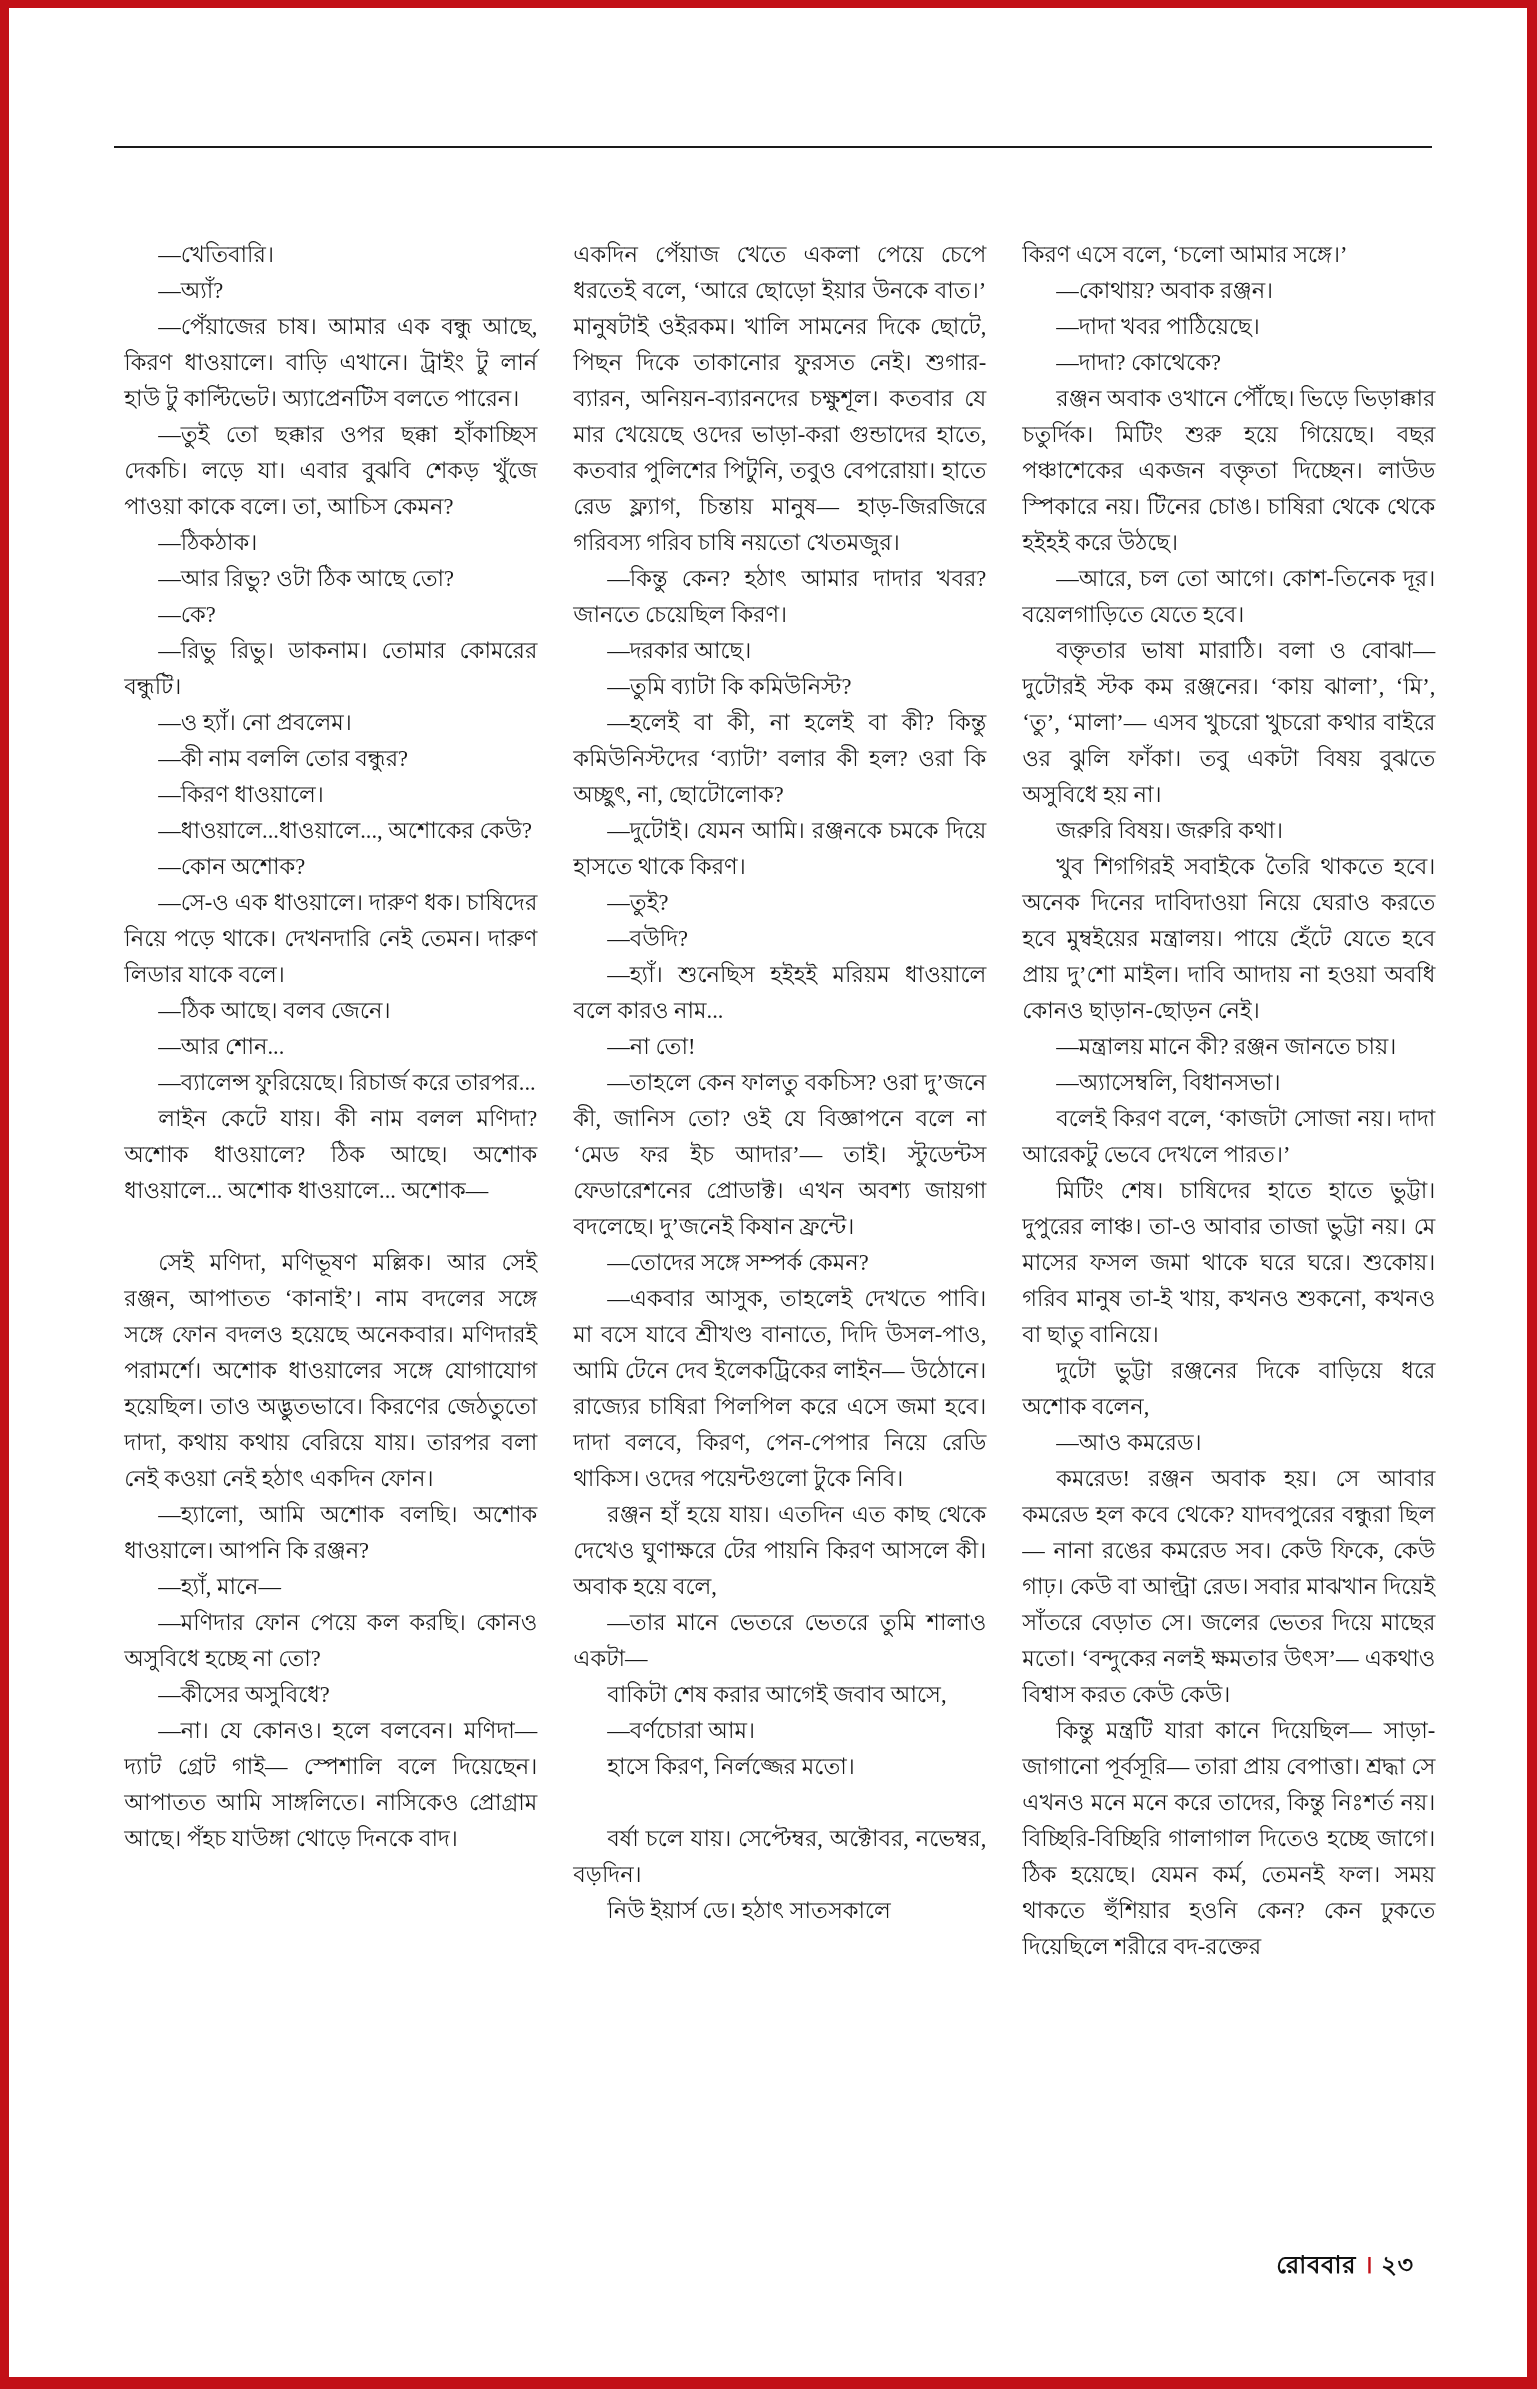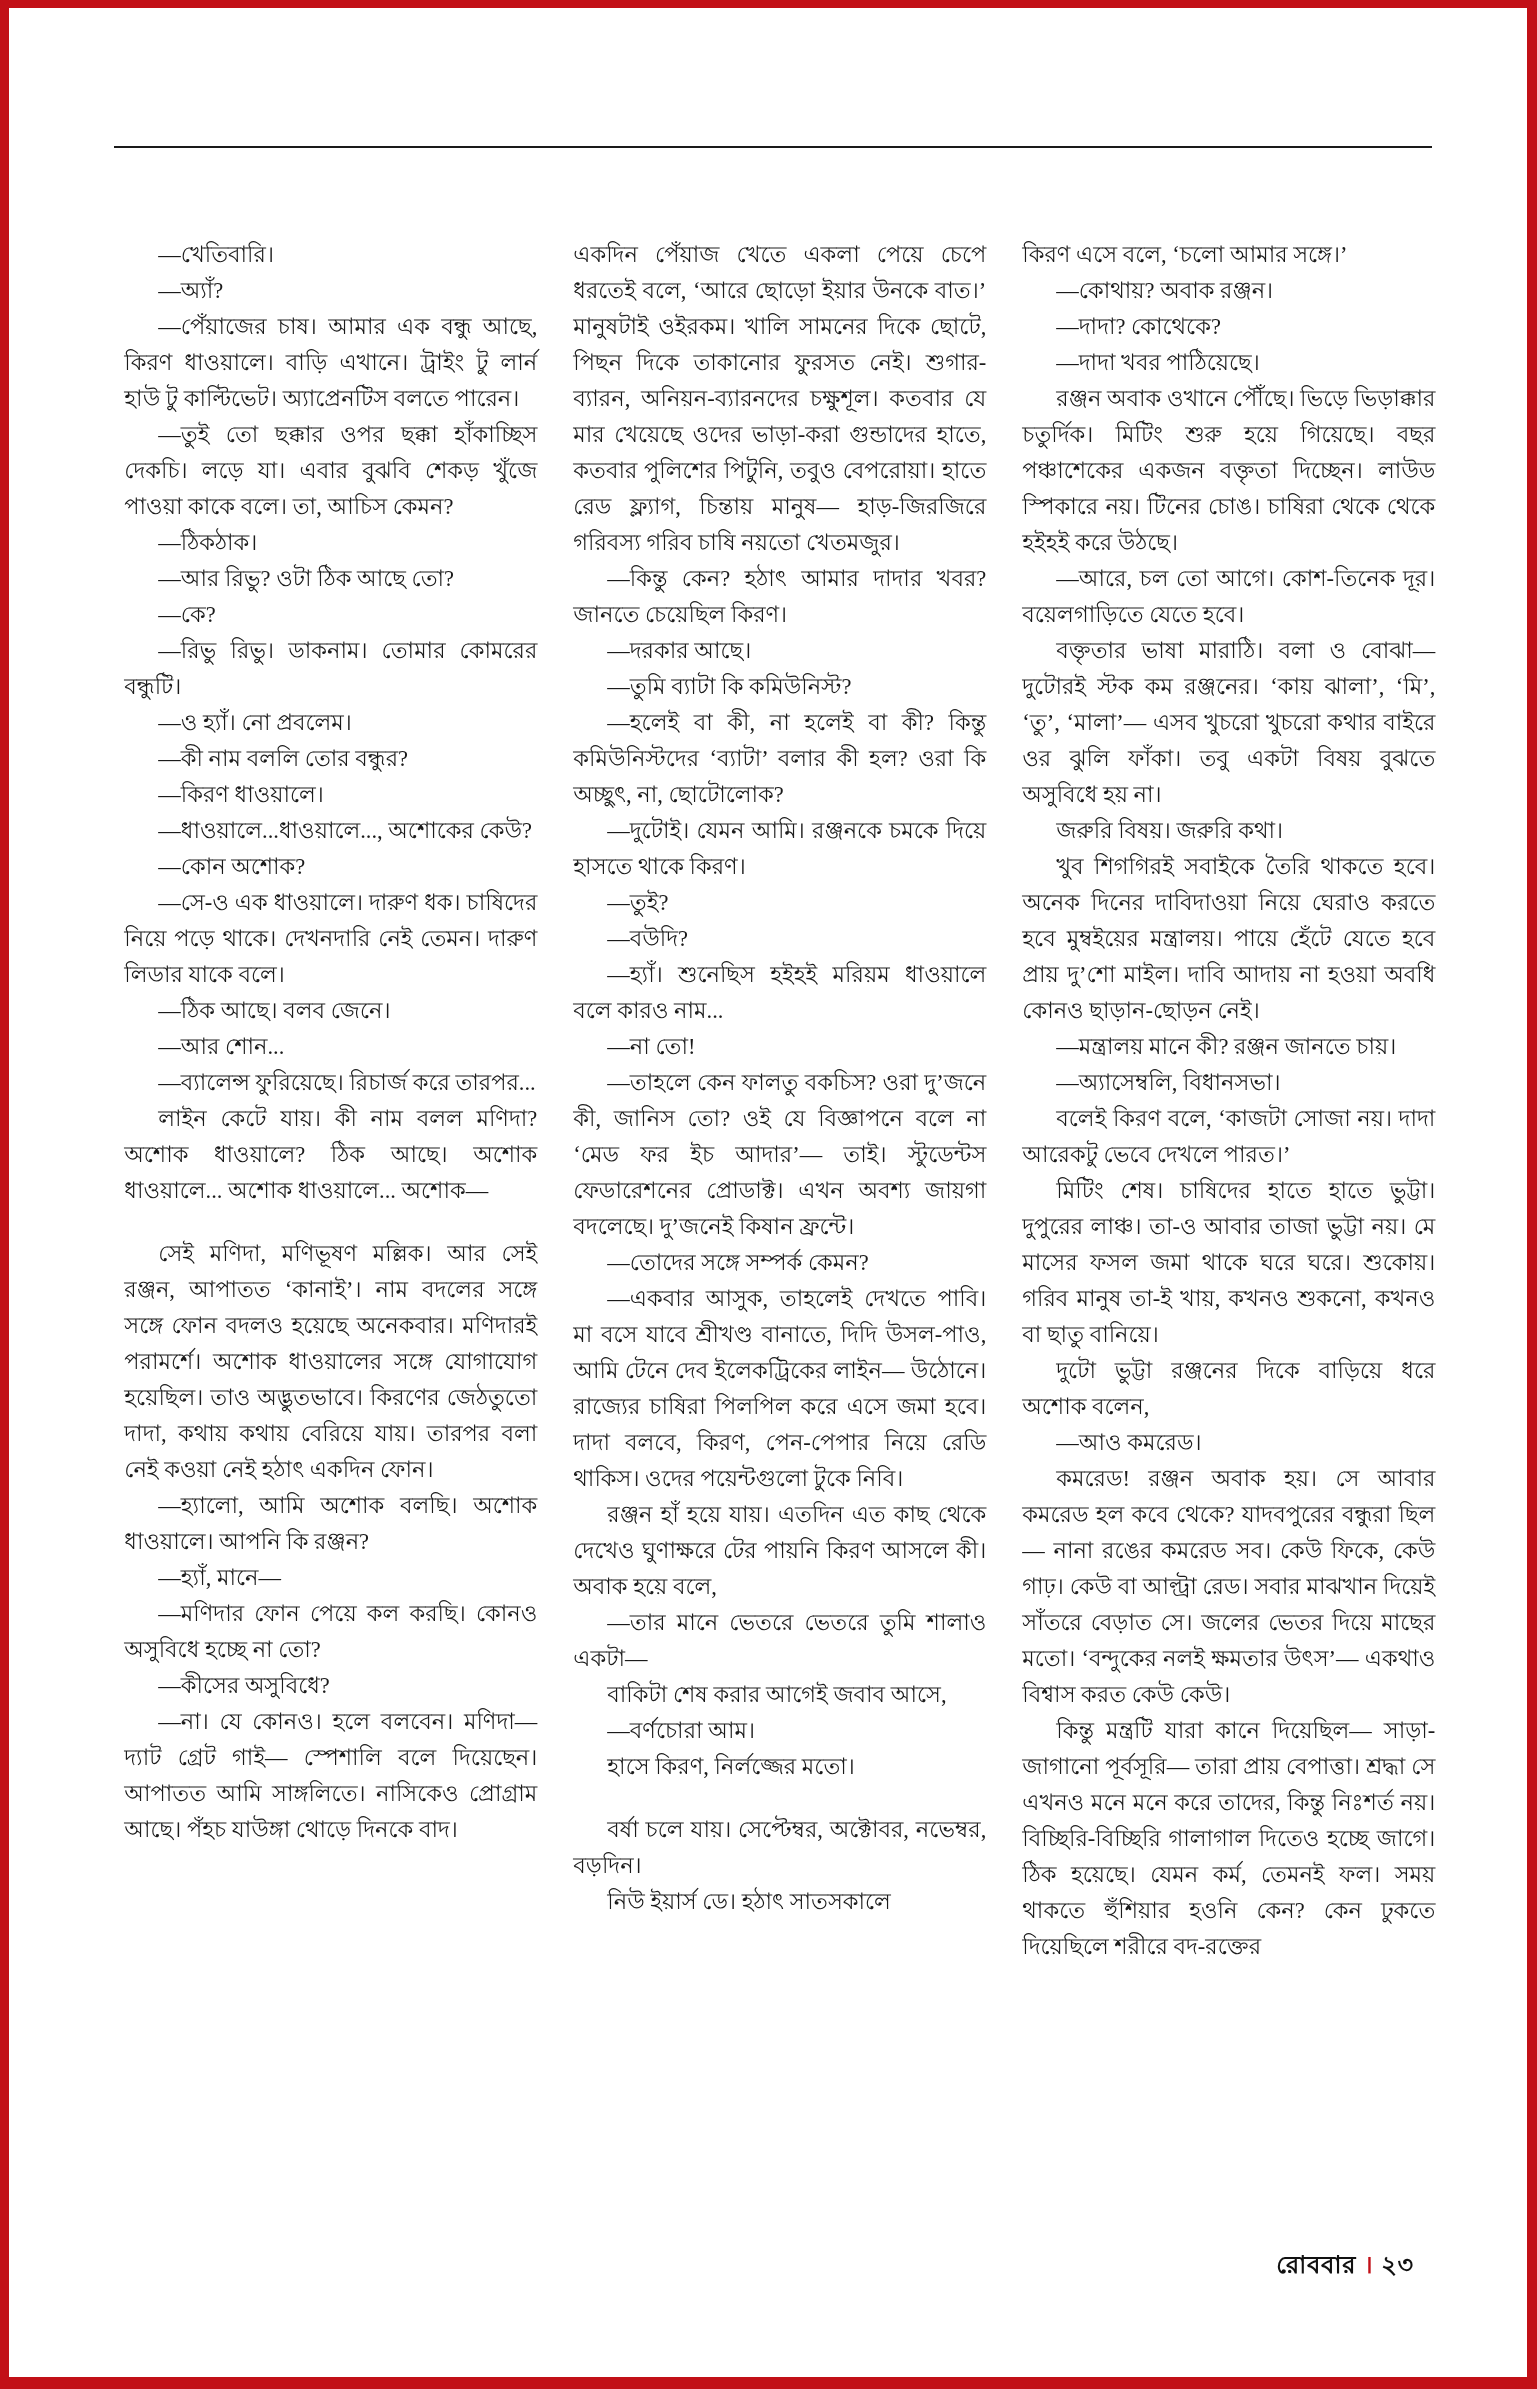--- a/index.html
+++ b/index.html
@@ -42,21 +42,21 @@
     color: #1b1b1b;
     font-size: 22.5px;
     line-height: 36px;
     text-align: justify;
   }
   .para {
     margin: 0;
     text-indent: 34px;
   }
   .para.noindent { text-indent: 0; }
-  .para.gap { margin-top: 27px; }
+  .para.gap { margin-top: 36px; }
   .footer {
     position: absolute;
     right: 113px;
     bottom: 91px;
     display: flex;
     align-items: center;
     gap: 7.8px;
     font-size: 24px;
     font-weight: bold;
     color: #111111;
@@ -119,22 +119,22 @@
         <p class="para">—তার মানে ভেতরে ভেতরে তুমি শালাও একটা—</p>
         <p class="para">বাকিটা শেষ করার আগেই জবাব আসে,</p>
         <p class="para">—বর্ণচোরা আম।</p>
         <p class="para">হাসে কিরণ, নির্লজ্জের মতো।</p>
         <p class="para gap">বর্ষা চলে যায়। সেপ্টেম্বর, অক্টোবর, নভেম্বর, বড়দিন।</p>
         <p class="para">নিউ ইয়ার্স ডে। হঠাৎ সাতসকালে</p>
       </div>
     <div class="column">
         <p class="para noindent">কিরণ এসে বলে, ‘চলো আমার সঙ্গে।’</p>
         <p class="para">—কোথায়? অবাক রঞ্জন।</p>
+        <p class="para">—দাদা খবর পাঠিয়েছে।</p>
         <p class="para">—দাদা? কোথেকে?</p>
-        <p class="para">—দাদা খবর পাঠিয়েছে।</p>
         <p class="para">রঞ্জন অবাক ওখানে পৌঁছে। ভিড়ে ভিড়াক্কার চতুর্দিক। মিটিং শুরু হয়ে গিয়েছে। বছর পঞ্চাশেকের একজন বক্তৃতা দিচ্ছেন। লাউড স্পিকারে নয়। টিনের চোঙ। চাষিরা থেকে থেকে হইহই করে উঠছে।</p>
         <p class="para">—আরে, চল তো আগে। কোশ-তিনেক দূর। বয়েলগাড়িতে যেতে হবে।</p>
         <p class="para">বক্তৃতার ভাষা মারাঠি। বলা ও বোঝা— দুটোরই স্টক কম রঞ্জনের। ‘কায় ঝালা’, ‘মি’, ‘তু’, ‘মালা’— এসব খুচরো খুচরো কথার বাইরে ওর ঝুলি ফাঁকা। তবু একটা বিষয় বুঝতে অসুবিধে হয় না।</p>
         <p class="para">জরুরি বিষয়। জরুরি কথা।</p>
         <p class="para">খুব শিগগিরই সবাইকে তৈরি থাকতে হবে। অনেক দিনের দাবিদাওয়া নিয়ে ঘেরাও করতে হবে মুম্বইয়ের মন্ত্রালয়। পায়ে হেঁটে যেতে হবে প্রায় দু’শো মাইল। দাবি আদায় না হওয়া অবধি কোনও ছাড়ান-ছোড়ন নেই।</p>
         <p class="para">—মন্ত্রালয় মানে কী? রঞ্জন জানতে চায়।</p>
         <p class="para">—অ্যাসেম্বলি, বিধানসভা।</p>
         <p class="para">বলেই কিরণ বলে, ‘কাজটা সোজা নয়। দাদা আরেকটু ভেবে দেখলে পারত।’</p>
         <p class="para">মিটিং শেষ। চাষিদের হাতে হাতে ভুট্টা। দুপুরের লাঞ্চ। তা-ও আবার তাজা ভুট্টা নয়। মে মাসের ফসল জমা থাকে ঘরে ঘরে। শুকোয়। গরিব মানুষ তা-ই খায়, কখনও শুকনো, কখনও বা ছাতু বানিয়ে।</p>
         <p class="para">দুটো ভুট্টা রঞ্জনের দিকে বাড়িয়ে ধরে অশোক বলেন,</p>

